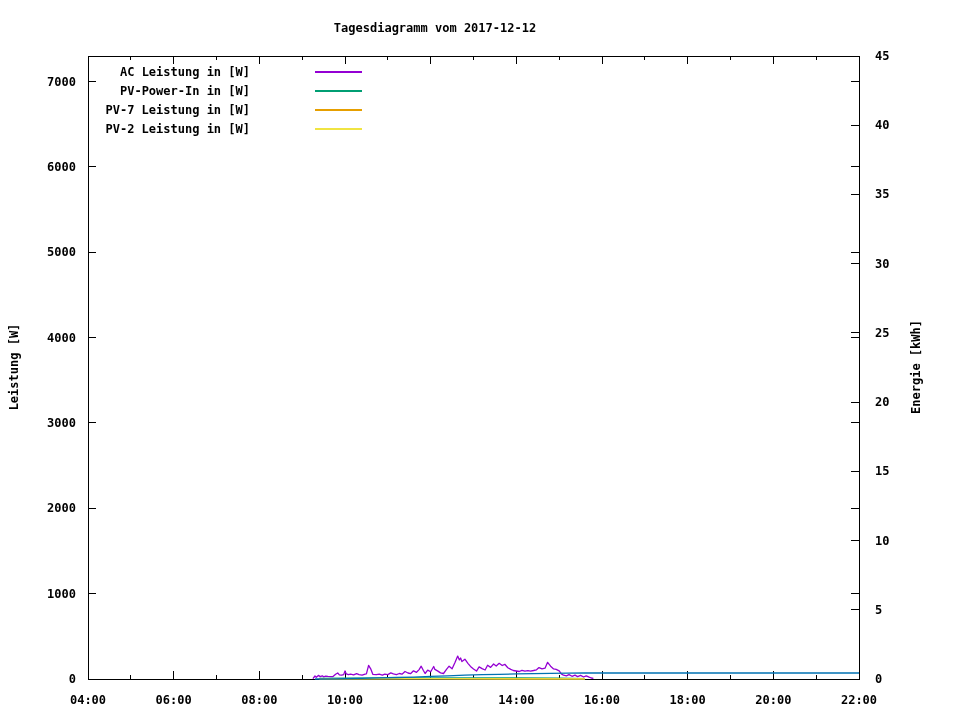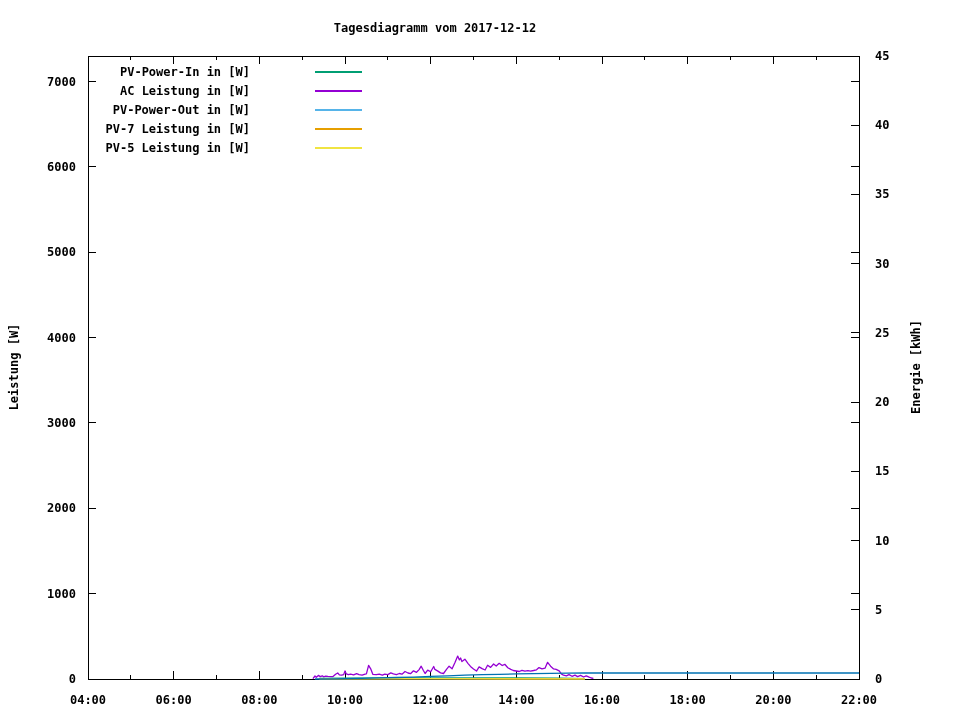--- a/index.html
+++ b/index.html
@@ -133,33 +133,29 @@
       </g>
       <polyline points="312.9,678.7 315.0,676.0 316.3,677.3 318.4,675.4 320.2,676.6 322.3,675.8 323.6,676.8 325.7,676.1 327.9,676.4 330.9,676.6 333.0,676.6 335.6,674.3 337.7,673.0 339.4,674.9 341.6,675.2 343.7,674.6 345.0,670.9 346.3,673.9 348.4,674.6 350.6,674.2 353.6,674.9 356.6,673.7 359.1,674.7 362.1,675.2 365.1,674.1 366.4,673.9 368.6,665.3 370.7,668.8 372.8,674.3 376.3,674.7 379.3,674.2 382.3,675.1 384.8,674.1 387.8,674.6 390.8,672.9 393.4,673.9 396.4,674.6 399.4,673.5 402.0,674.2 405.0,671.5 408.0,673.0 410.5,673.7 413.5,670.8 416.5,672.3 419.1,669.6 421.2,666.2 423.4,670.5 425.1,673.5 427.7,670.1 430.7,671.7 433.7,666.5 434.9,669.4 437.9,671.1 440.5,672.9 443.5,673.5 446.5,669.4 449.1,666.2 452.1,668.8 455.1,662.3 457.7,656.1 459.4,659.9 460.6,658.0 461.9,661.6 464.9,659.2 467.9,663.3 470.5,666.4 473.5,668.9 476.5,671.1 479.1,666.9 482.1,668.6 485.1,670.0 487.6,665.3 490.6,667.4 493.6,664.0 496.2,666.0 499.2,663.3 502.2,665.5 504.8,664.3 507.8,667.7 510.8,669.4 513.3,670.5 516.3,671.0 519.3,671.5 521.9,670.3 524.9,671.1 527.9,670.6 530.5,671.1 533.5,670.5 536.5,669.8 539.0,667.6 542.0,668.9 545.0,668.2 547.6,662.3 550.6,666.2 553.6,668.9 556.2,669.4 559.2,670.8 561.3,673.9 563.5,675.2 566.4,675.9 569.0,674.6 572.0,676.3 575.0,675.1 577.6,676.6 580.6,675.4 583.6,677.0 586.2,675.8 589.1,677.1 591.3,678.0 593.4,678.3" fill="none" stroke="#9400d3" stroke-width="1.3" stroke-linejoin="round" stroke-linecap="butt"></polyline>
       <polyline points="319.3,678.3 345.0,678.1 387.8,678.0 430.7,677.8 473.5,677.8 516.3,678.0 559.2,678.1 584.9,678.6" fill="none" stroke="#009e73" stroke-width="1.3" stroke-linejoin="round" stroke-linecap="butt"></polyline>
       <polyline points="319.3,678.7 430.7,678.5 584.9,678.7" fill="none" stroke="#56b4e9" stroke-width="1.3" stroke-linejoin="round" stroke-linecap="butt"></polyline>
       <polyline points="319.3,678.7 430.7,678.7 584.9,678.8" fill="none" stroke="#e69f00" stroke-width="1.3" stroke-linejoin="round" stroke-linecap="butt"></polyline>
       <polyline points="319.3,678.8 430.7,678.7 584.9,678.9" fill="none" stroke="#f0e442" stroke-width="1.3" stroke-linejoin="round" stroke-linecap="butt"></polyline>
       <polyline points="315.0,679.0 332.1,678.9 345.0,678.6 362.1,678.3 379.3,677.9 396.4,677.5 413.5,677.1 430.7,676.4 447.8,675.8 464.9,675.1 482.1,674.7 499.2,674.3 516.3,673.9 533.5,673.6 550.6,673.3 567.7,673.2 584.9,673.0 859.0,673.0" fill="none" stroke="#0072b2" stroke-width="1.3" stroke-linejoin="round" stroke-linecap="butt"></polyline>
     </svg>
   <div class="legend" id="legend">
       <div class="legend-row">
-        <span class="legend-label">PV-Power-In in [W]</span>
-        <span class="legend-line" style="border-top-color: rgb(0, 158, 115);"></span>
-      </div>
-      <div class="legend-row">
         <span class="legend-label">AC Leistung in [W]</span>
         <span class="legend-line" style="border-top-color: rgb(148, 0, 211);"></span>
       </div>
       <div class="legend-row">
-        <span class="legend-label">PV-Power-Out in [W]</span>
-        <span class="legend-line" style="border-top-color: rgb(86, 180, 233);"></span>
+        <span class="legend-label">PV-Power-In in [W]</span>
+        <span class="legend-line" style="border-top-color: rgb(0, 158, 115);"></span>
       </div>
       <div class="legend-row">
         <span class="legend-label">PV-7 Leistung in [W]</span>
         <span class="legend-line" style="border-top-color: rgb(230, 159, 0);"></span>
       </div>
       <div class="legend-row">
-        <span class="legend-label">PV-5 Leistung in [W]</span>
+        <span class="legend-label">PV-2 Leistung in [W]</span>
         <span class="legend-line" style="border-top-color: rgb(240, 228, 66);"></span>
       </div>
     </div>
 </div>
 
 </body></html>

